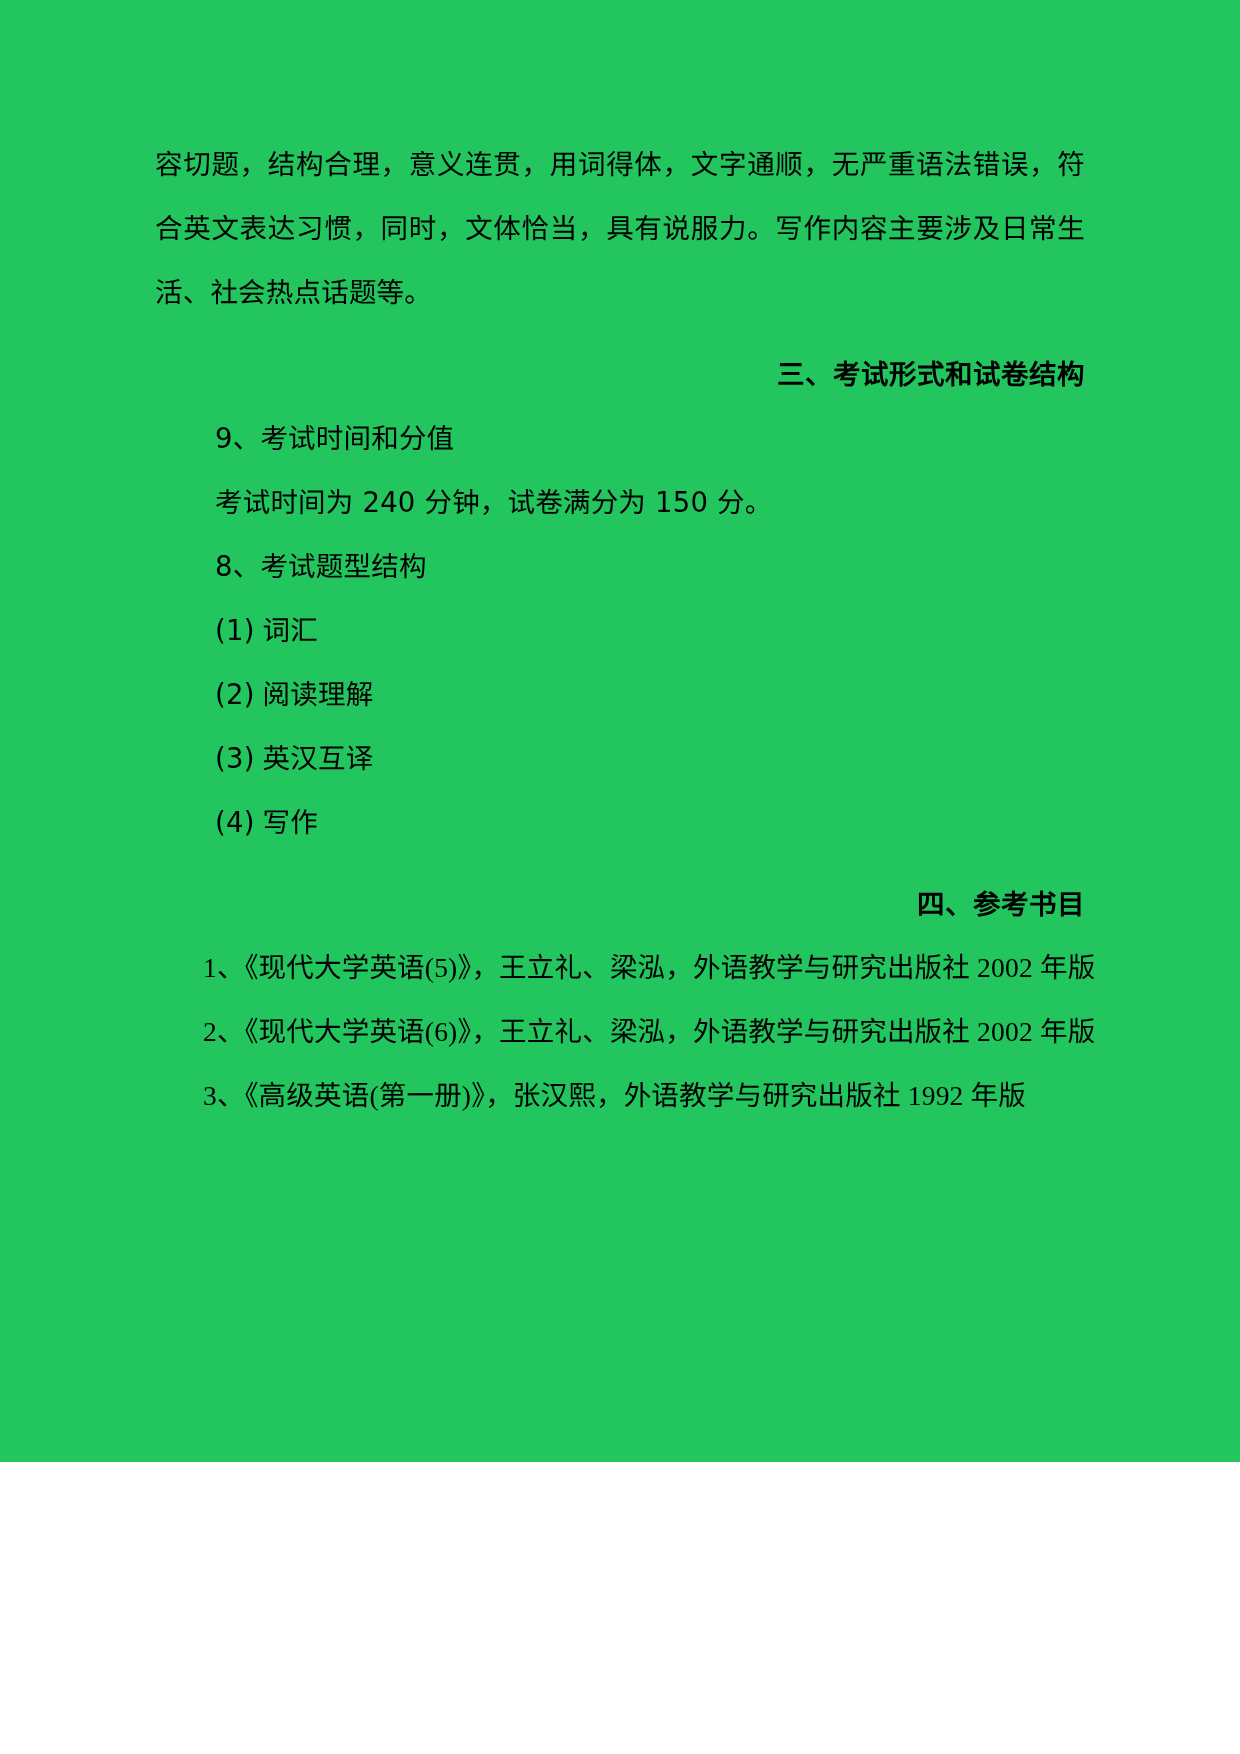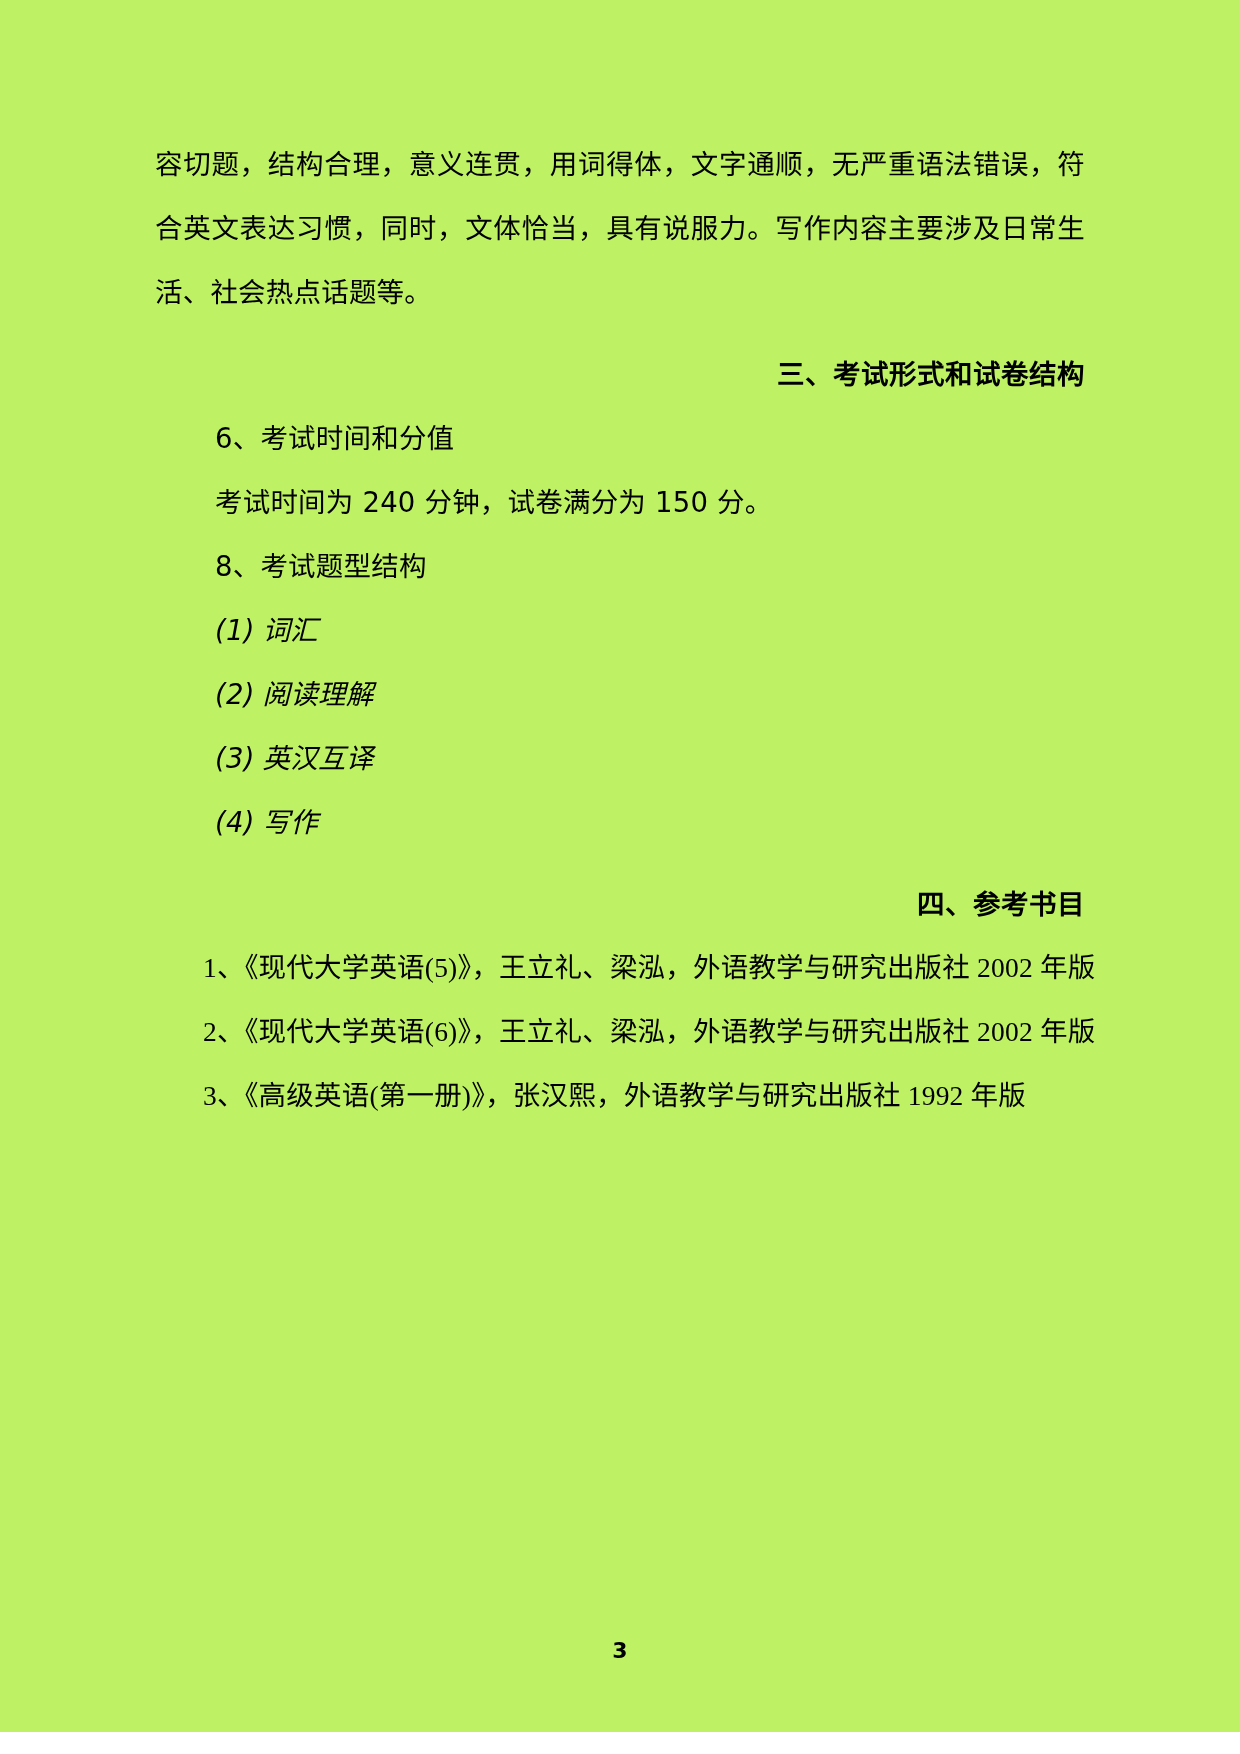--- a/index.html
+++ b/index.html
@@ -8,23 +8,23 @@
     padding: 0;
     background: #ffffff;
   }
   body {
     font-family: "DejaVu Sans", "Liberation Sans", sans-serif;
     color: #000000;
   }
   .page {
     position: relative;
     width: 1240px;
-    height: 1732px;
+    height: 1462px;
     margin: 0 auto;
-    background: #bef264;
+    background: #22c55e;
     overflow: hidden;
     box-sizing: border-box;
   }
   .content {
     position: absolute;
     left: 155px;
     top: 132px;
     width: 930px;
   }
   
@@ -67,21 +67,20 @@
     white-space: nowrap;
     font-family: Liberation Serif, serif;
   }
   .list-item {
     font-size: 27.5px;
     line-height: 64px;
     margin: 0;
     padding-left: 60px;
     letter-spacing: 0.2px;
     font-weight: 500;
-    font-style: italic;
   }
   .list-marker { margin-right: 8px; }
   .page-number {
     position: absolute;
     left: 0;
     right: 0;
     top: 1638px;
     text-align: center;
     font-size: 22px;
     font-weight: bold;
@@ -92,21 +91,21 @@
 <body>
 
 <div class="page">
 
   <div class="content">
 
     <p class="para-flow">容切题，结构合理，意义连贯，用词得体，文字通顺，无严重语法错误，符合英文表达习惯，同时，文体恰当，具有说服力。写作内容主要涉及日常生活、社会热点话题等。</p>
 
     <h2 class="heading heading-spacer-top">三、考试形式和试卷结构</h2>
 
-    <p class="para-indent">6、考试时间和分值</p>
+    <p class="para-indent">9、考试时间和分值</p>
 
     <p class="para-indent">考试时间为 240 分钟，试卷满分为 150 分。</p>
 
     <p class="para-indent">8、考试题型结构</p>
 
     <p class="list-item">
       <span class="list-marker">(1)</span><span>词汇</span>
     </p>
 
     <p class="list-item">

